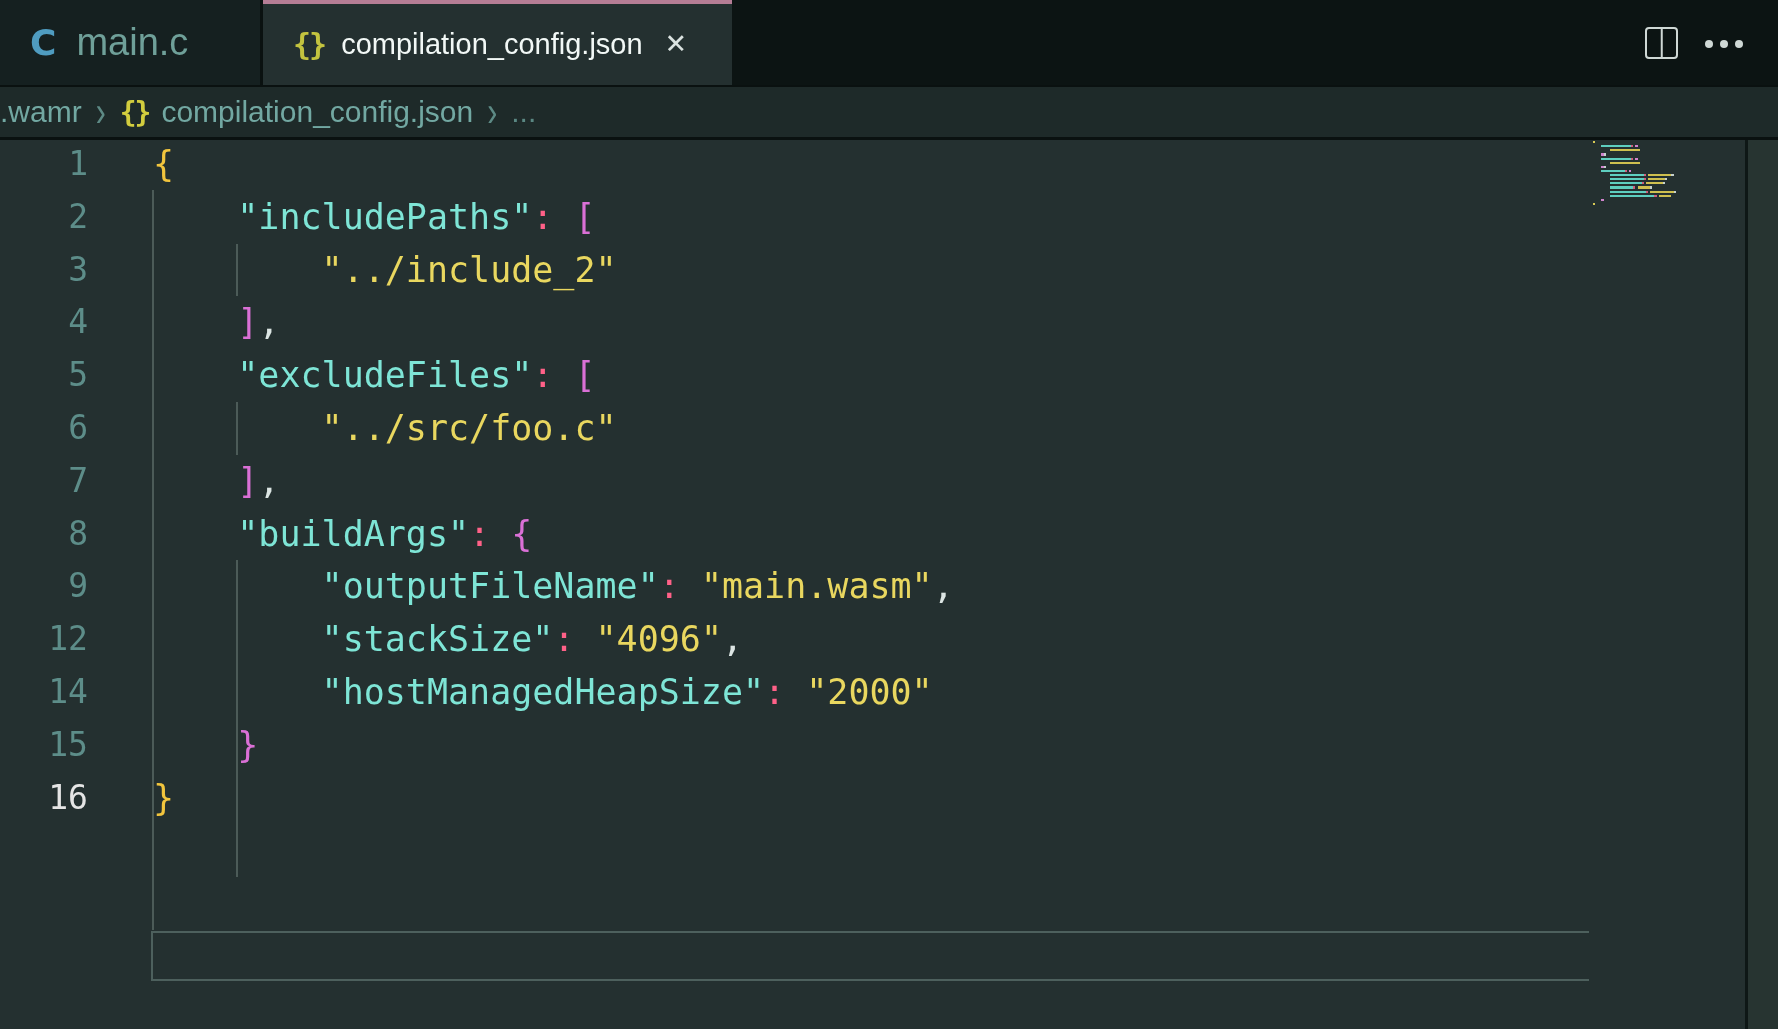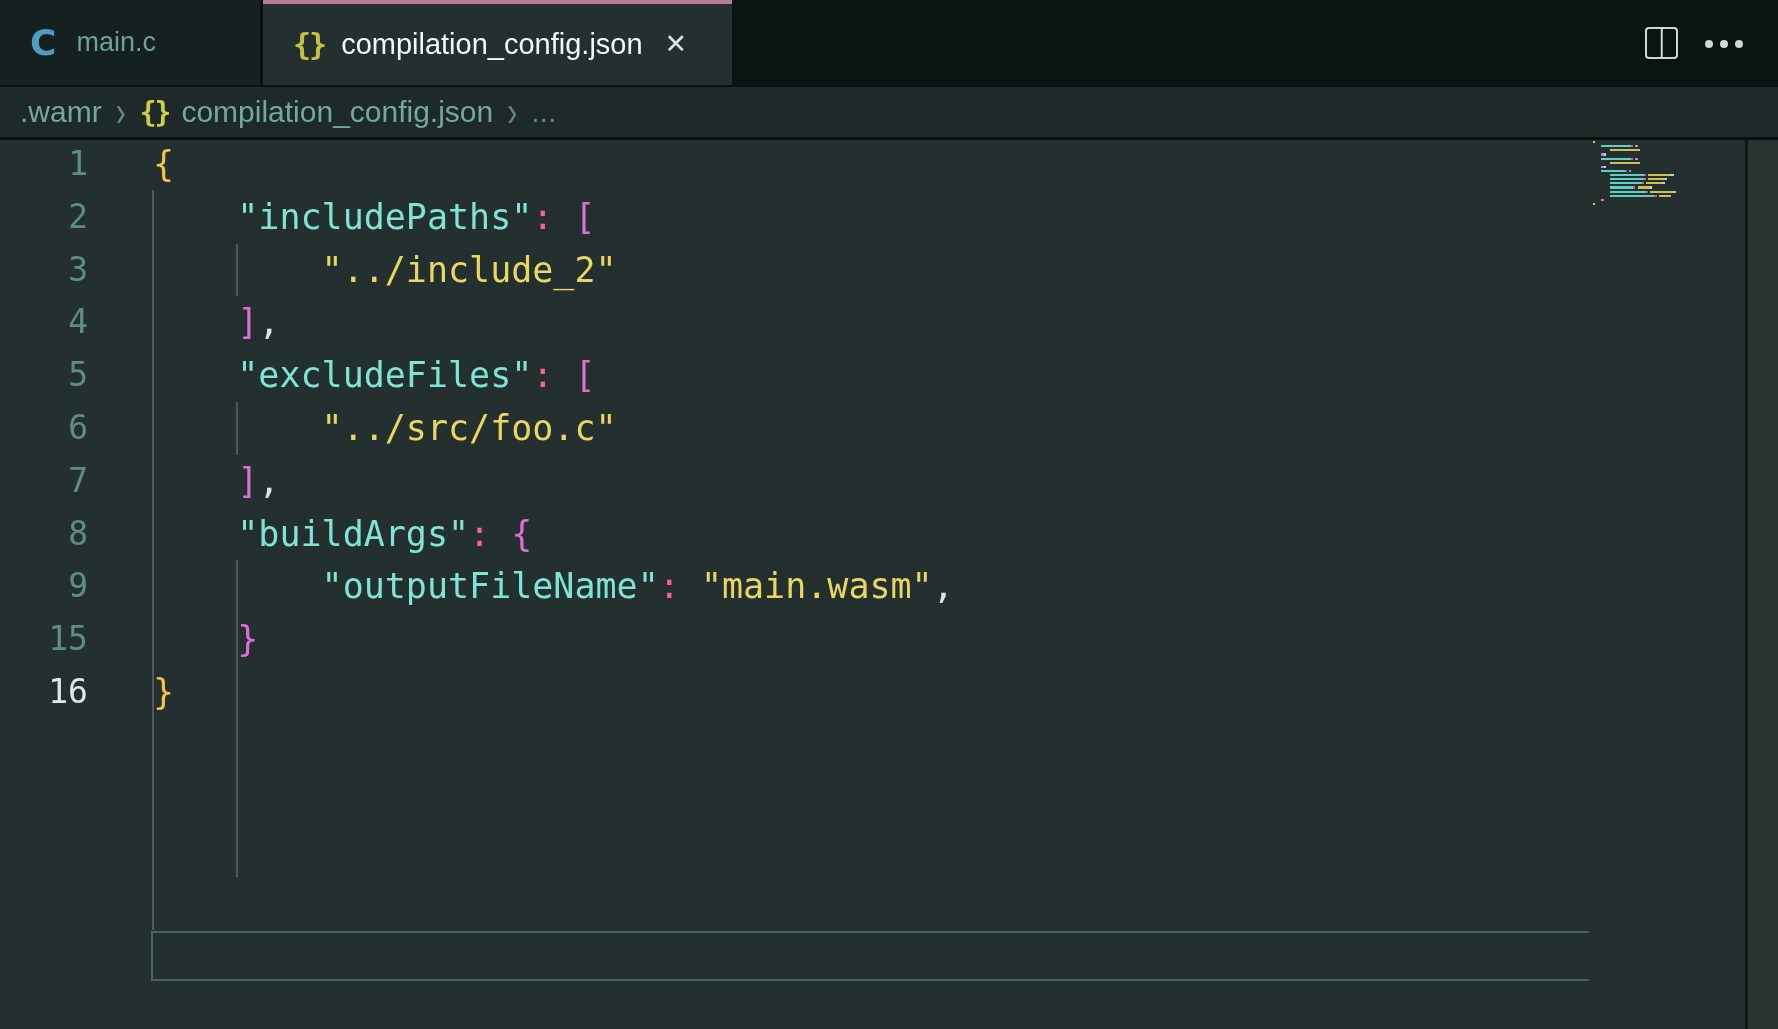--- a/index.html
+++ b/index.html
@@ -8,33 +8,33 @@
          background:#243030;font-family:"Liberation Sans",sans-serif;}
 
   
   .tabbar{position:absolute;left:0;top:0;width:1778px;height:85px;background:#0c1413;}
   .tab{position:absolute;top:0;height:85px;display:flex;align-items:center;cursor:pointer;}
   .tab-inactive{left:0;width:260px;background:#152020;padding-left:30px;}
   .tab-divider{position:absolute;left:260px;top:0;width:3px;height:85px;background:#0a1110;}
   .tab-active{left:263px;width:469px;background:#243030;border-top:4px solid #b57d95;padding-left:30px;}
   .c-icon{font-family:"DejaVu Sans",sans-serif;font-weight:bold;font-size:36px;color:#4f9cc0;margin-right:20px;}
   .braces-icon{font-family:"DejaVu Sans Mono",monospace;font-weight:bold;font-size:30px;color:#c3c33f;letter-spacing:-2px;margin-right:16px;}
-  .tab-inactive .tab-label{color:#6fa099;font-size:27px;}
+  .tab-inactive .tab-label{color:#6fa099;font-size:38px;}
   .tab-active .tab-label{color:#f2f8f6;font-size:29px;}
   .close-btn{margin-left:22px;color:#dbe3e1;font-size:27px;line-height:27px;cursor:pointer;}
   .split-icon{position:absolute;left:1645px;top:27px;width:33px;height:32px;border:2.5px solid #cfd8d5;border-radius:4px;cursor:pointer;}
   .split-icon::after{content:"";position:absolute;left:50%;top:0;width:2.5px;height:100%;background:#cfd8d5;transform:translateX(-50%);}
   .more-icon{position:absolute;left:1705px;top:40px;display:flex;gap:7px;cursor:pointer;}
   .more-icon i{width:8px;height:8px;border-radius:50%;background:#cfd8d5;}
 
   .tabbar-bottom{position:absolute;left:0;top:85px;width:1778px;height:2px;background:#0a1110;}
 
   
   .breadcrumbs{position:absolute;left:0;top:87px;width:1778px;height:50px;background:#1e2a29;
-               display:flex;align-items:center;padding-left:20px;font-size:30px;color:#72a8a2;}
+               display:flex;align-items:center;padding-left:0;font-size:30px;color:#72a8a2;}
   .bc-item{cursor:pointer;}
   .bc-sep{color:#5d8a85;font-size:30px;margin:0 14px;transform:scaleY(1.4);display:inline-block;}
   .bc-braces{font-family:"DejaVu Sans Mono",monospace;font-weight:bold;font-size:28px;color:#d2cd3e;letter-spacing:-2px;margin-right:12px;}
   .bc-dots{color:#5a8782;}
   .bc-bottom{position:absolute;left:0;top:137px;width:1778px;height:3px;background:#0a1110;}
 
   
   .editor{position:absolute;left:0;top:140px;width:1778px;height:889px;background:#243030;}
   .lines{position:absolute;left:0;top:-2px;width:1745px;}
   .line{display:flex;height:52.8px;cursor:text;}
@@ -136,20 +136,28 @@
         </div>
         <div class="line">
           <span class="num">8</span>
           <pre class="code">    <span class="tk-key">"buildArgs"</span><span class="tk-pink">:</span><span class="tk-plain"> </span><span class="tk-b2">{</span></pre>
         </div>
         <div class="line">
           <span class="num">9</span>
           <pre class="code">        <span class="tk-key">"outputFileName"</span><span class="tk-pink">:</span><span class="tk-plain"> </span><span class="tk-str">"main.wasm"</span><span class="tk-plain">,</span></pre>
         </div>
         <div class="line">
+          <span class="num">12</span>
+          <pre class="code">        <span class="tk-key">"stackSize"</span><span class="tk-pink">:</span><span class="tk-plain"> </span><span class="tk-str">"4096"</span><span class="tk-plain">,</span></pre>
+        </div>
+        <div class="line">
+          <span class="num">14</span>
+          <pre class="code">        <span class="tk-key">"hostManagedHeapSize"</span><span class="tk-pink">:</span><span class="tk-plain"> </span><span class="tk-str">"2000"</span></pre>
+        </div>
+        <div class="line">
           <span class="num">15</span>
           <pre class="code">    <span class="tk-b2">}</span></pre>
         </div>
         <div class="line active">
           <span class="num">16</span>
           <pre class="code"><span class="tk-b1">}</span></pre>
         </div>
       </div>
 
     <div class="minimap" id="minimap-host">

